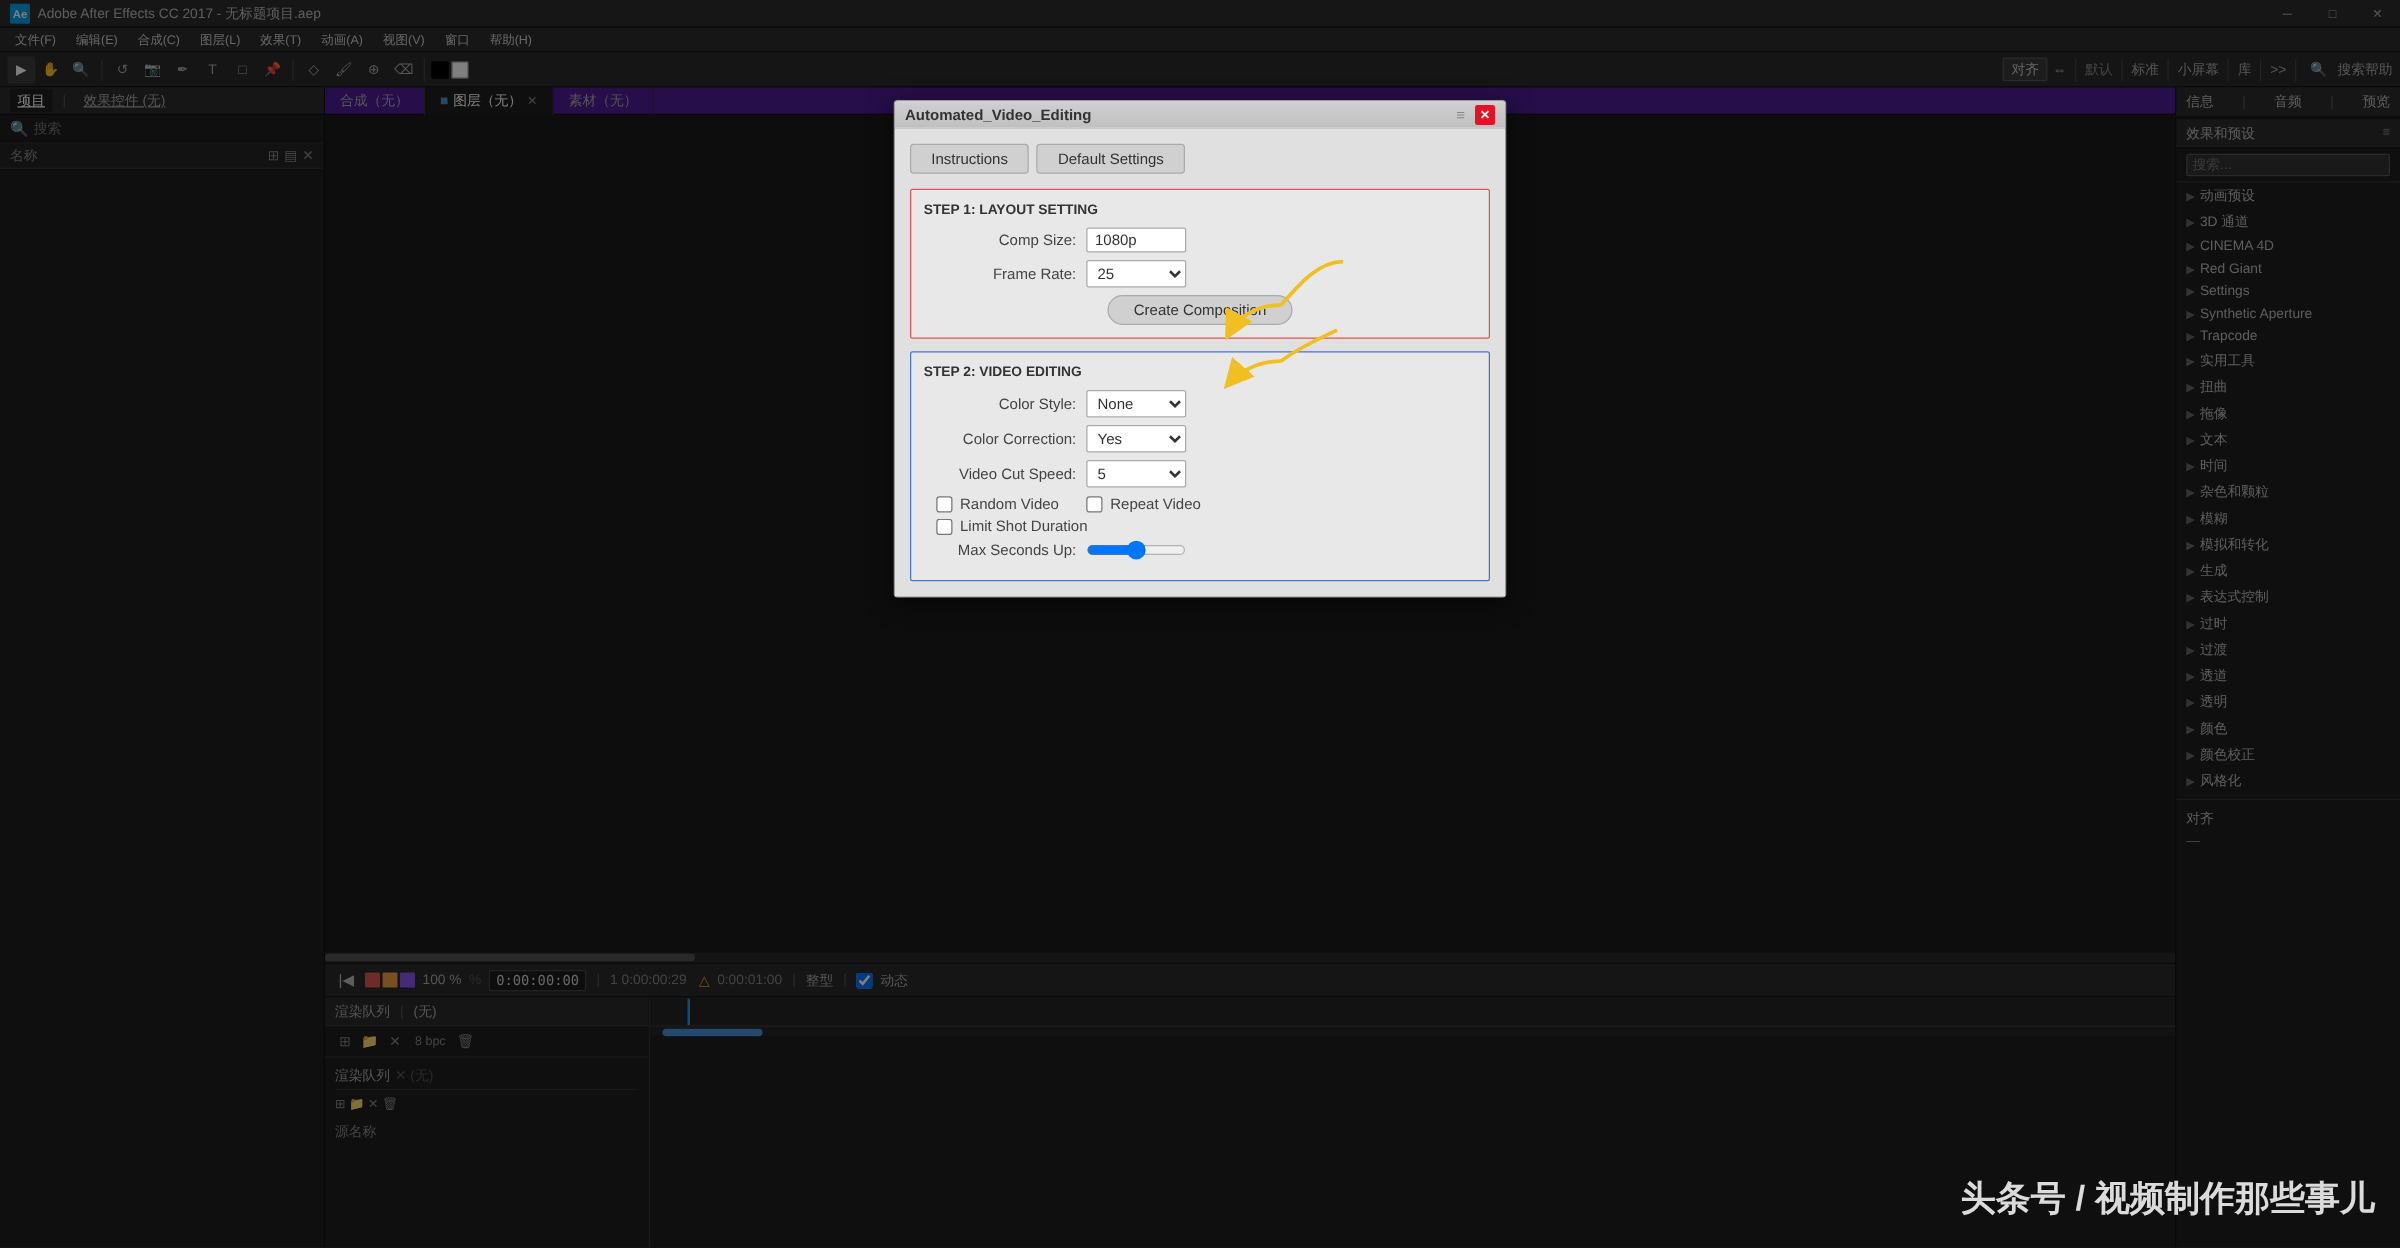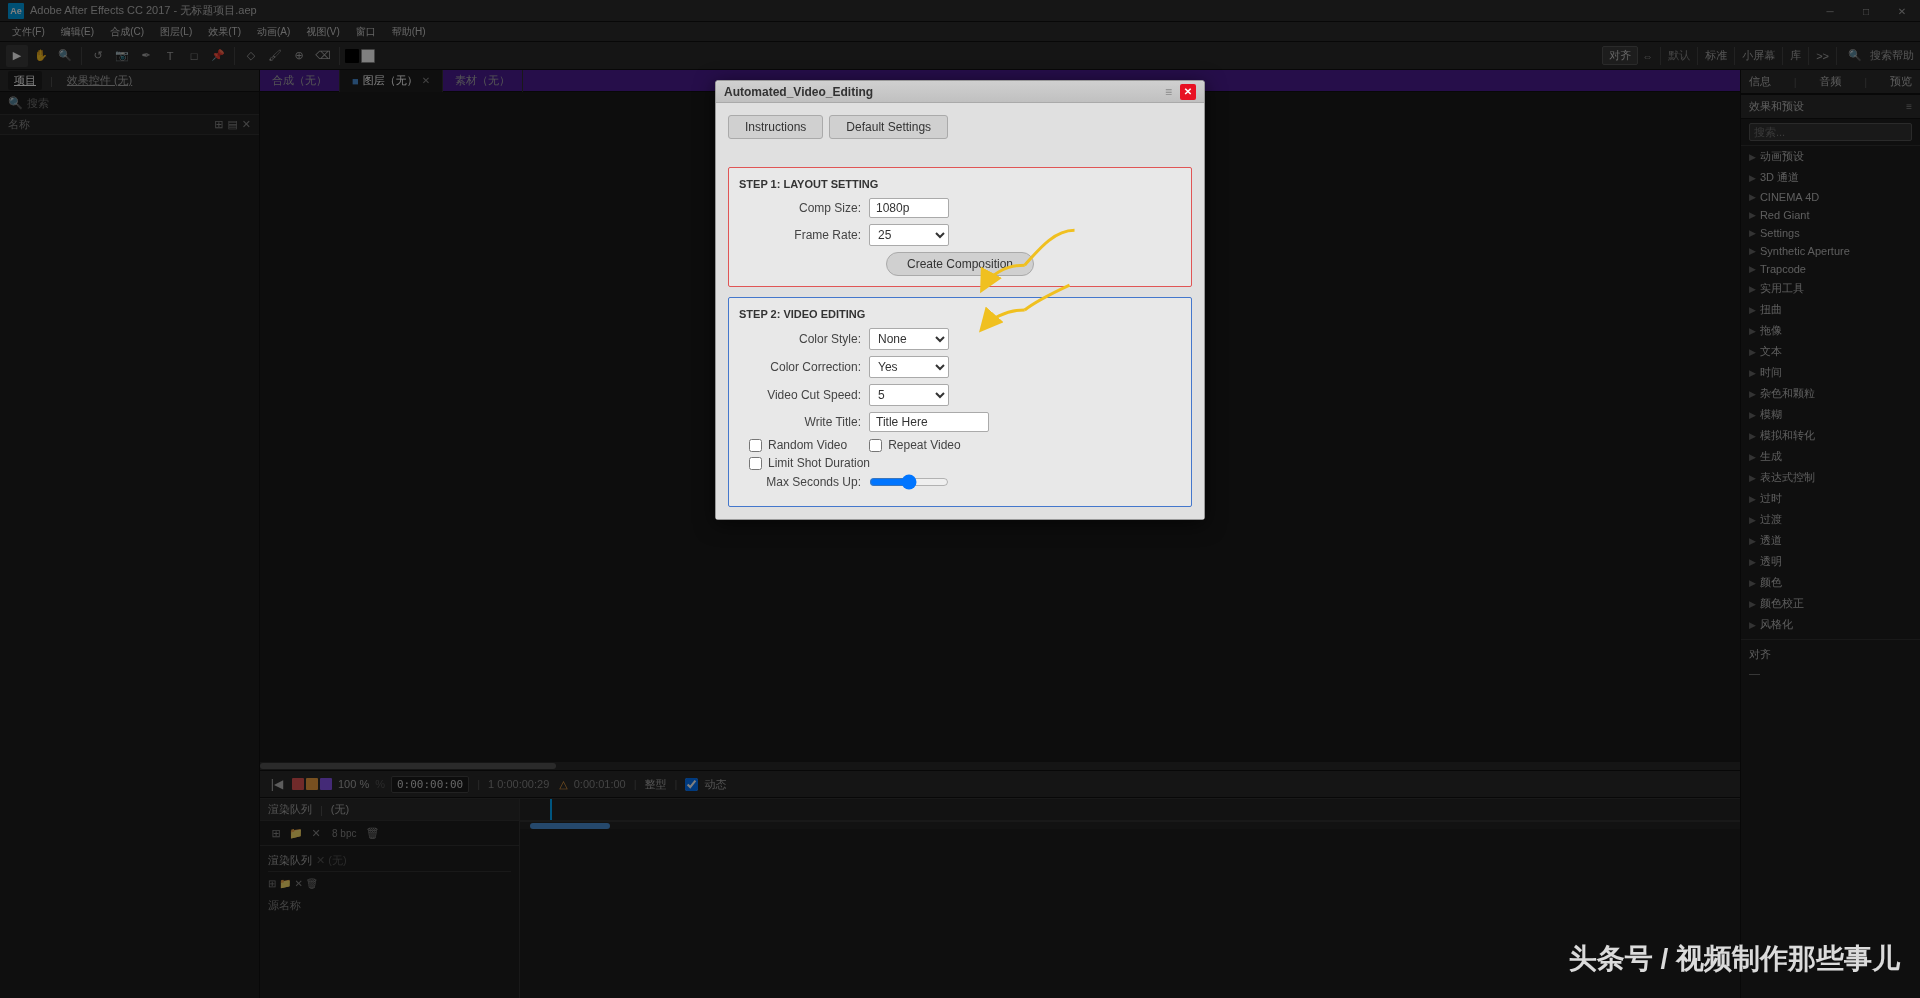--- a/index.html
+++ b/index.html
@@ -424,21 +424,21 @@
     }
 
     #dialog-body {
       padding: 12px;
       background: #e0e0e0;
     }
 
     .dialog-btn-row {
       display: flex;
       gap: 6px;
-      margin-bottom: 28px;
+      margin-bottom: 12px;
     }
     .dialog-btn {
       background: #d0d0d0;
       border: 1px solid #aaa;
       border-radius: 3px;
       padding: 4px 16px;
       font-size: 12px;
       color: #333;
       cursor: pointer;
     }
@@ -950,24 +950,20 @@
           <span class="form-label">Video Cut Speed:</span>
           <select class="form-select">
             <option value="5">5</option>
             <option value="1">1</option>
             <option value="2">2</option>
             <option value="3">3</option>
             <option value="4">4</option>
           </select>
         </div>
 
-        <div class="form-row">
-          <span class="form-label">Write Title:</span>
-          <input class="form-input" type="text" style="width: 120px;" value="Title Here">
-        </div>
 
         <div class="checkbox-row">
           <input type="checkbox" style="">
           <span class="checkbox-label">Random Video</span>
           <input type="checkbox" style="margin-left: 16px;">
           <span class="checkbox-label">Repeat Video</span>
         </div>
 
         <div class="checkbox-row">
           <input type="checkbox" style="">

